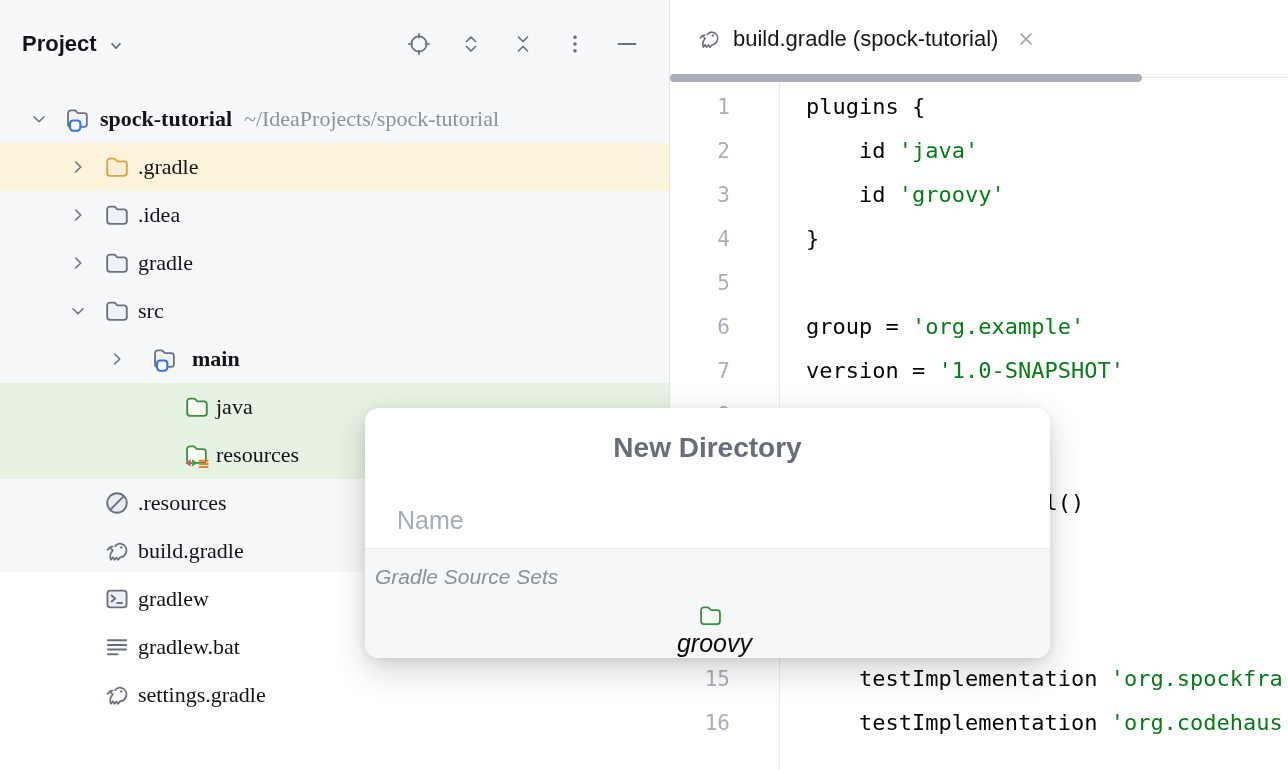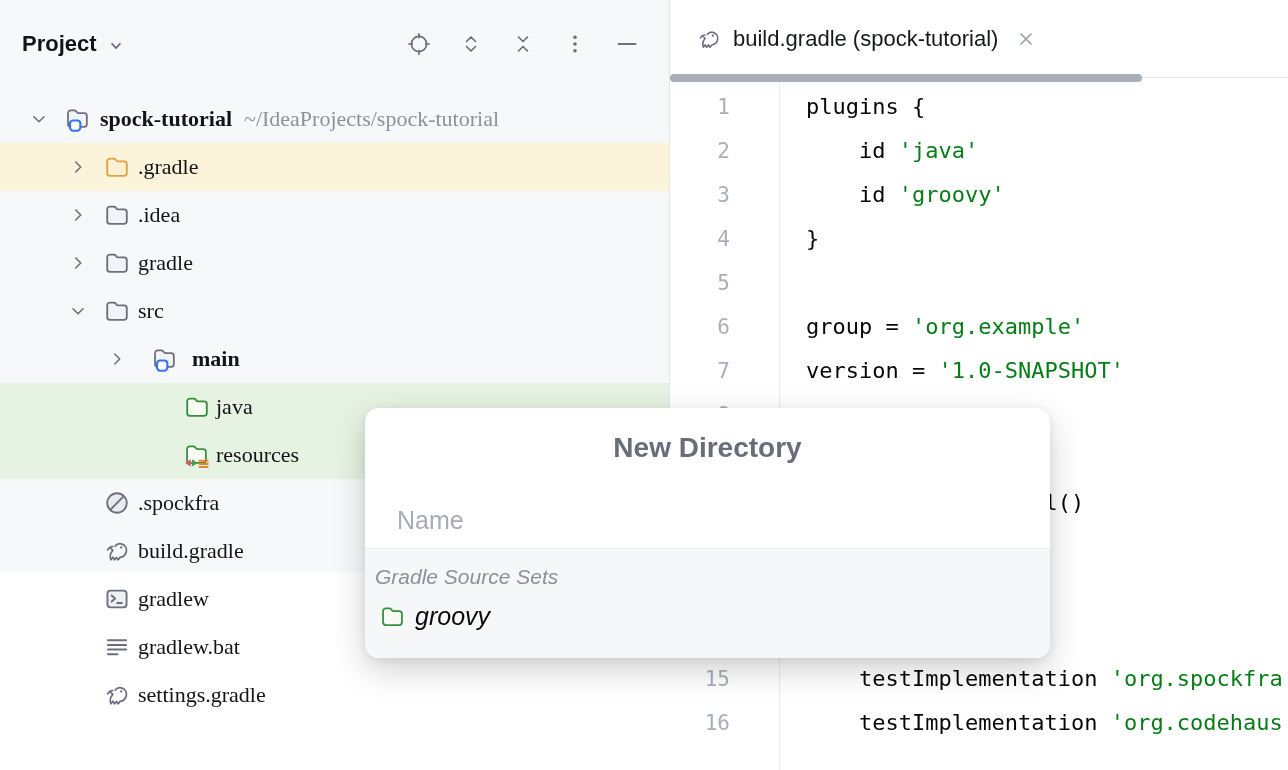--- a/index.html
+++ b/index.html
@@ -48,21 +48,21 @@
          border-radius:14px;overflow:hidden;z-index:10;
          box-shadow:0 12px 34px rgba(0,0,0,.18),0 2px 10px rgba(0,0,0,.08);}
   .popup-title{margin-top:24px;text-align:center;font-size:28px;font-weight:700;color:#696d79;}
   .popup-input{position:absolute;left:32px;top:88px;width:calc(100% - 64px);height:48px;border:none;
                outline:none;background:transparent;font-family:"Liberation Sans",sans-serif;
                font-size:25px;color:#16181d;padding:0;}
   .popup-input::placeholder{color:#a6abb8;}
   .popup-bottom{position:absolute;left:0;right:0;top:140px;bottom:0;background:#f6f7f9;
                 border-top:1px solid #e9eaec;font-style:italic;}
   .section-label{padding:16px 0 0 10px;font-size:21px;color:#8c909b;}
-  .popup-item{display:flex;align-items:center;margin-top:13px;padding-left:14px;cursor:pointer;}
+  .popup-item{display:flex;align-items:center;margin-top:13px;padding-left:14px;cursor:pointer;flex-direction:column;}
   .popup-item .picon{display:inline-flex;margin-right:9px;}
   .popup-item .plabel{font-size:25px;color:#0a0a0a;}
 </style>
 </head>
 <body>
 
 <div class="app">
 
   <div class="panel">
     <div class="panel-header">
@@ -231,21 +231,21 @@
     <span class="tlabel" style="left: 216px;"><span class="tname">resources</span></span>
   </div>
         <div class="trow">
 
     <span class="ticon" style="left: 103px;">
             <svg viewBox="0 0 24 24" width="28" height="28" fill="none" stroke-linecap="round" stroke-linejoin="round">
               <circle cx="12" cy="12" r="8.4" fill="#e9ebee" stroke="#6c707e" stroke-width="1.6"></circle>
               <line x1="6.6" y1="17.4" x2="17.4" y2="6.6" stroke="#6c707e" stroke-width="1.6"></line>
             </svg>
           </span>
-    <span class="tlabel" style="left: 138px;"><span class="tname">.spockfra</span></span>
+    <span class="tlabel" style="left: 138px;"><span class="tname">.resources</span></span>
   </div>
         <div class="trow">
 
     <span class="ticon" style="left: 103px;">
             <svg viewBox="0 0 24 24" width="28" height="28" fill="none" stroke-linecap="round" stroke-linejoin="round">
               <path d="M4 11 c1.2-1.9 2.6-2.9 4.2-2.7 M6.3 9.4 l2.1 2.1 c-1.4 1.4-2.2 3.3-2.2 5.2 0 1 .2 1.9.6 2.8 l1.7-2.1 1.4 2.2 1.6-2.1 1.4 2.1 1.7-2.1 c2.7-.4 4.9-2.4 5.4-5.1 .5-2.7-1-5.4-3.6-6.3 -2.2-.8-4.6-.1-6 1.7" stroke="#6c707e" stroke-width="1.5"></path>
               <circle cx="15.6" cy="8.9" r="1" fill="#6c707e" stroke="none"></circle>
             </svg>
           </span>
     <span class="tlabel" style="left: 138px;"><span class="tname">build.gradle</span></span>

